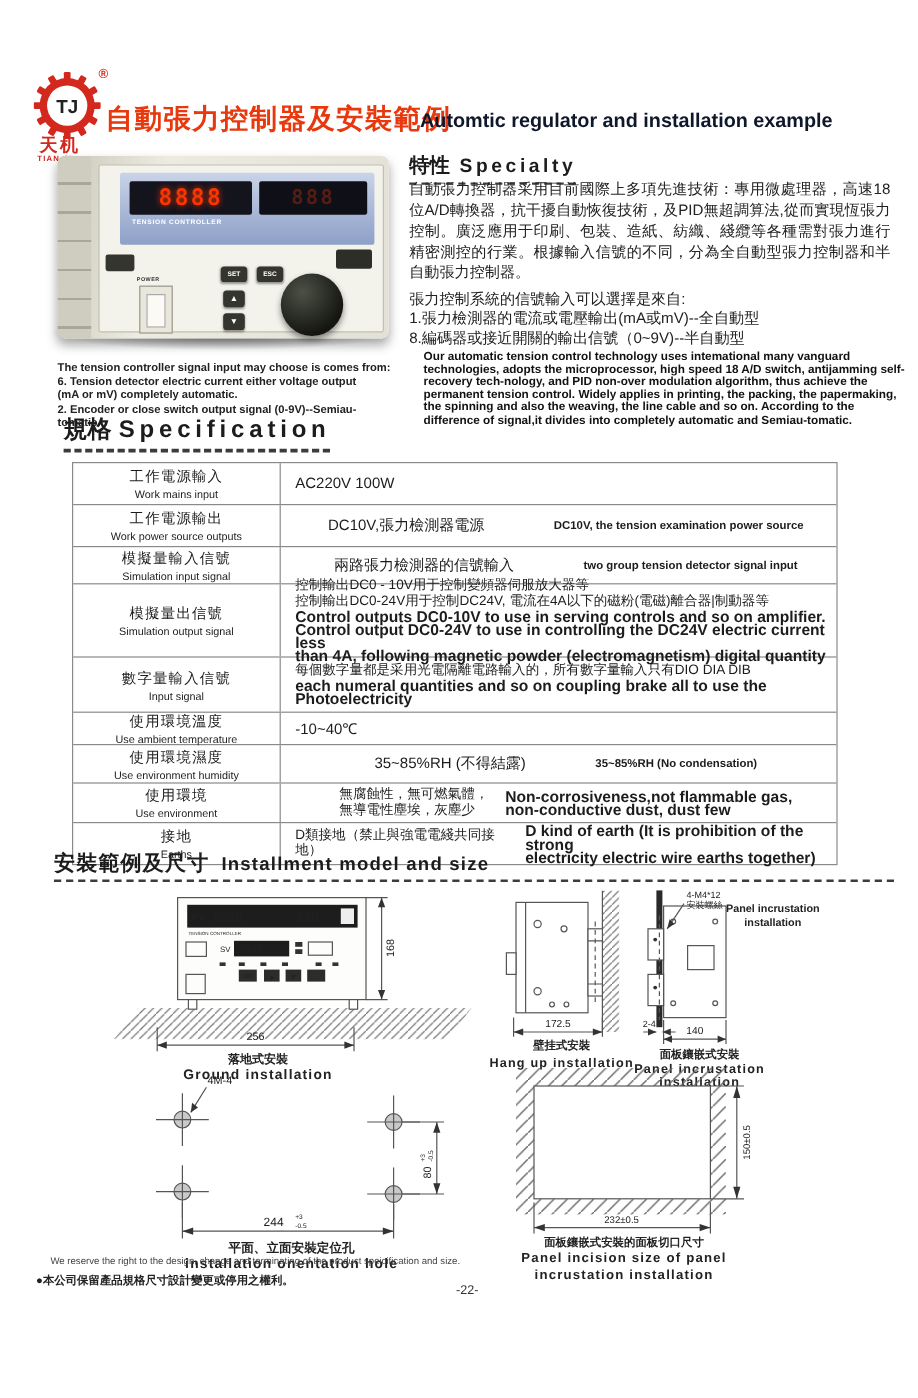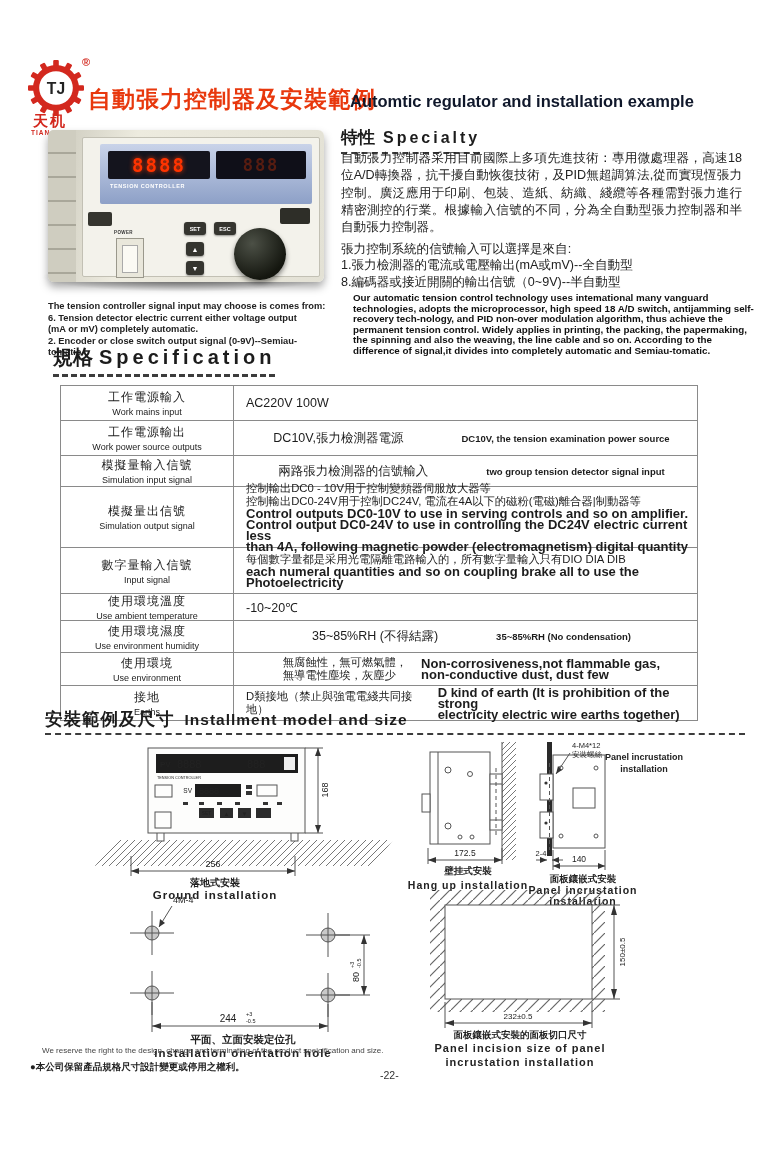--- a/index.html
+++ b/index.html
@@ -212,21 +212,21 @@
         <div class="vcns">每個數字量都是采用光電隔離電路輸入的，所有數字量輸入只有DIO DIA DIB</div>
         <div class="vens">each numeral quantities and so on coupling brake all to use the Photoelectricity</div>
       </div>
     </div>
     <div class="trow" style="height:26px">
       <div class="tl">
           <div class="lcn">使用環境溫度</div>
           <div class="len">Use ambient temperature</div>
         </div>
       <div class="tr">
-          <span class="vcn">-10~20℃</span>
+          <span class="vcn">-10~40℃</span>
         </div>
     </div>
     <div class="trow" style="height:31px">
       <div class="tl">
           <div class="lcn">使用環境濕度</div>
           <div class="len">Use environment humidity</div>
         </div>
       <div class="tr tr-inline">
           <span class="vcn">35~85%RH (不得結露)</span>
           <span class="ven">35~85%RH (No condensation)</span>

